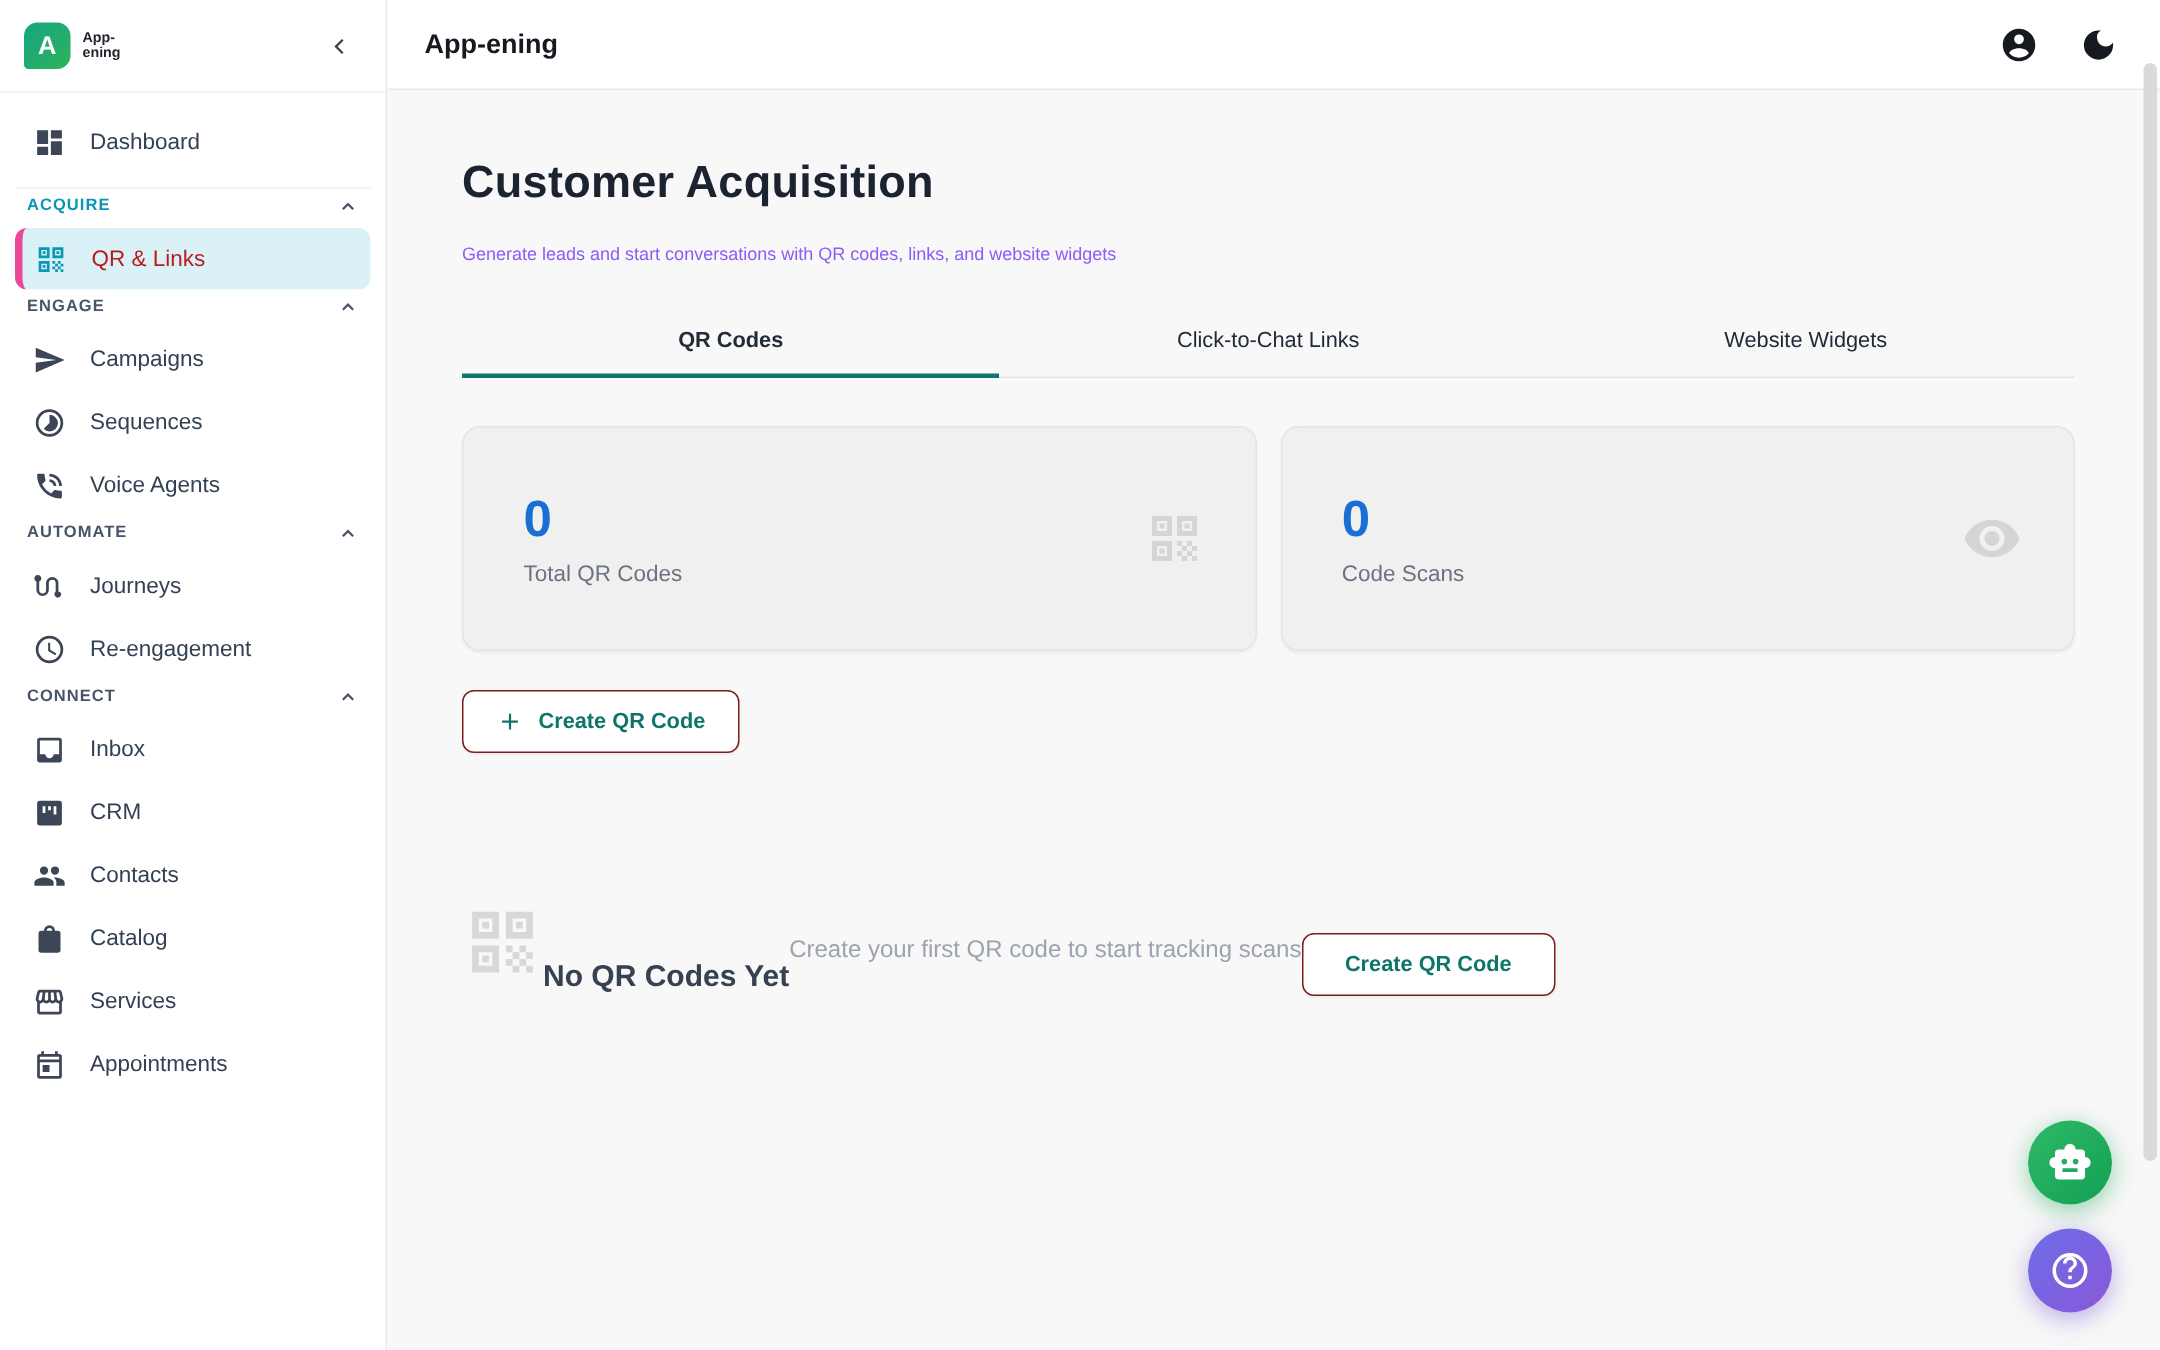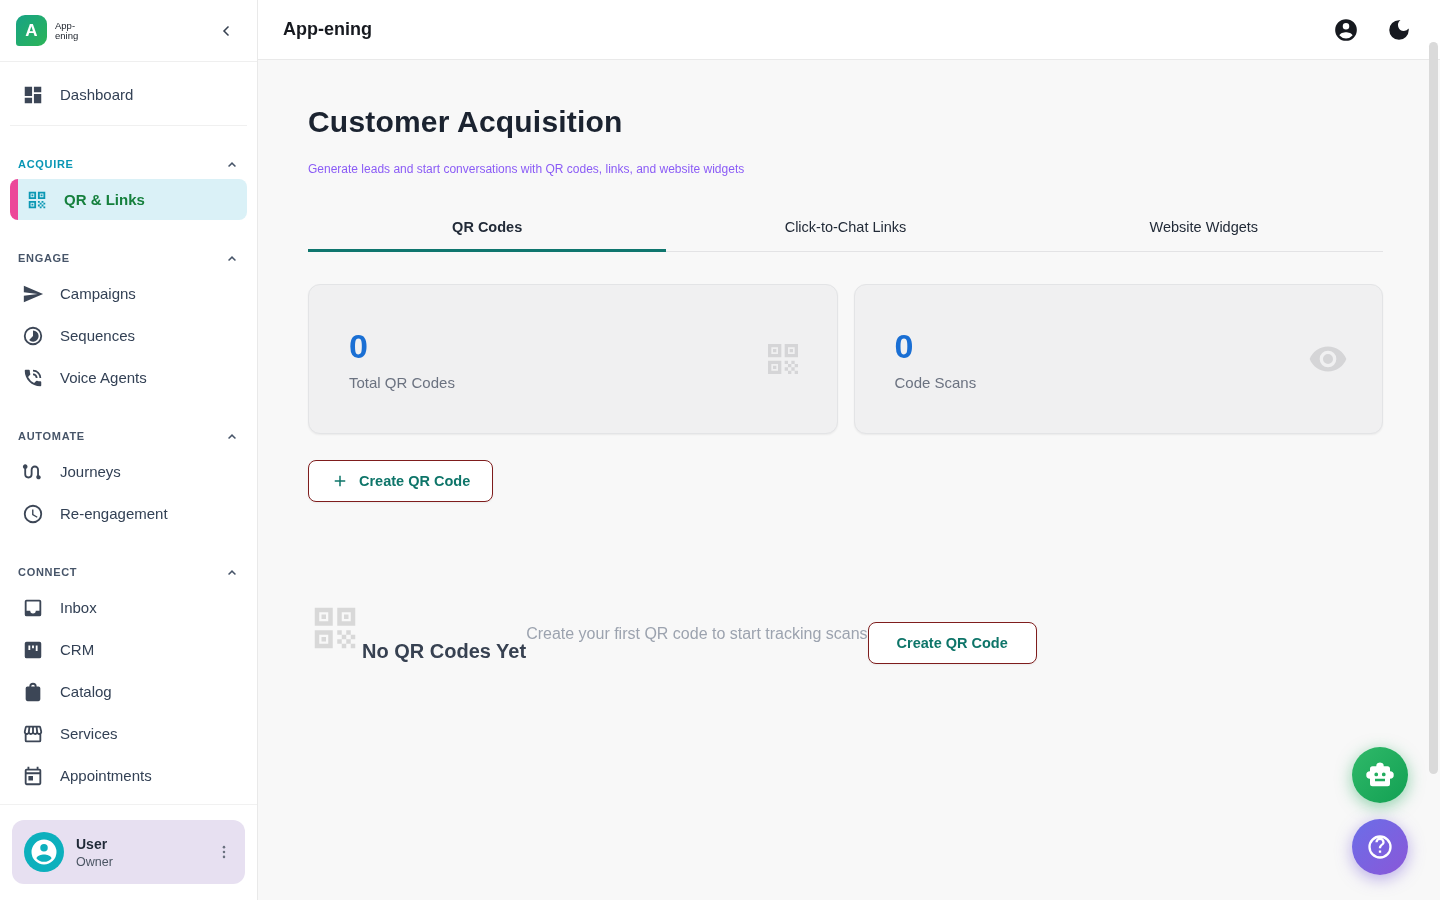--- a/index.html
+++ b/index.html
@@ -6,33 +6,33 @@
   html,body { width:1440px; height:900px; overflow:hidden; }
   body { font-family:"Liberation Sans", sans-serif; color:#1f2937; background:#f8f8f8; }
   svg { display:block; }
 
   .app { display:flex; width:1440px; height:900px; }
 
   
   .sidebar { width:258px; min-width:258px; background:#ffffff; border-right:1px solid #e9e9e9; display:flex; flex-direction:column; }
   .logo-row { height:62px; display:flex; align-items:center; padding:0 18px 0 16px; border-bottom:1px solid #efefef; }
   .logo-mark { width:31px; height:31px; border-radius:9px 9px 9px 3px; background:linear-gradient(135deg,#17a385,#2cb457); color:#fff; font-weight:bold; font-size:17px; display:flex; align-items:center; justify-content:center; }
-  .logo-text { margin-left:8px; font-size:9.5px; line-height:10px; font-weight:normal; color:#20262f; flex:1; }
+  .logo-text { margin-left:8px; font-size:9.5px; line-height:10px; font-weight:bold; color:#20262f; flex:1; }
   .collapse-btn { width:24px; height:24px; color:#374151; display:flex; align-items:center; justify-content:center; cursor:pointer; }
   .collapse-btn svg { width:18px; height:18px; fill:currentColor; }
 
   .nav { flex:1; overflow:hidden; padding:8px 10px 0 10px; }
   .dash-block { padding:4px 0 10px 0; border-bottom:1px solid #f0f0f0; }
   .nav-item { height:41px; display:flex; align-items:center; gap:16px; padding:0 10px 0 12px; border-radius:8px; color:#334155; font-size:15px; cursor:pointer; }
   .nav-icon { width:22px; height:22px; color:#3c4656; flex:none; }
   .nav-icon svg { width:22px; height:22px; fill:currentColor; }
-  .nav-item.selected { background:#daf1f7; color:#15803d; border-left:8px solid #ec4899; padding-left:8px;font-weight:bold; }
+  .nav-item.selected { background:#daf1f7; color:#b91c1c; border-left:5px solid #ec4899; padding-left:8px; }
   .nav-item.selected .nav-icon { color:#0b98b4; }
 
-  .section-head { display:flex; align-items:center; justify-content:space-between; margin-top:29px; padding:0 6px 6px 8px; }
+  .section-head { display:flex; align-items:center; justify-content:space-between; margin-top:2px; padding:0 6px 6px 8px; }
   .section-label { font-size:11px; font-weight:bold; letter-spacing:.7px; color:#475569; text-transform:uppercase; }
   .section-head.accent .section-label { color:#0996b4; }
   .chev { width:18px; height:18px; color:#475569; cursor:pointer; }
   .chev svg { width:18px; height:18px; fill:currentColor; }
   .nav-group .nav-item { margin-bottom:1px; }
 
   .sidebar-footer { border-top:1px solid #f1f1f1; background:#fff; padding:15px 12px 16px 12px; }
   .user-card { background:#e7e0f1; border-radius:12px; height:64px; display:flex; align-items:center; padding:0 8px 0 12px; }
   .avatar { width:40px; height:40px; border-radius:50%; background:#0cb0bd; color:#fff; display:flex; align-items:center; justify-content:center; flex:none; }
   .avatar svg { width:30px; height:30px; fill:#fff; }
@@ -224,20 +224,28 @@
           <span class="nav-icon">
               <svg viewBox="0 0 24 24">
                 <path fill-rule="evenodd" d="M5 3h14a2 2 0 0 1 2 2v14a2 2 0 0 1-2 2H5a2 2 0 0 1-2-2V5a2 2 0 0 1 2-2zm2 4v5h2V7H7zm4 0v3h2V7h-2zm4 0v6h2V7h-2z"></path>
               </svg>
             </span>
           <span class="nav-label">CRM</span>
         </div>
         <div class="nav-item">
           <span class="nav-icon">
               <svg viewBox="0 0 24 24">
+                <path d="M16 11a3 3 0 1 0 0-6 3 3 0 0 0 0 6zm-8 0a3 3 0 1 0 0-6 3 3 0 0 0 0 6zm0 2c-2.33 0-7 1.17-7 3.5V19h14v-2.5C15 14.17 10.33 13 8 13zm8 0c-.29 0-.62.02-.97.05 1.16.84 1.97 1.97 1.97 3.45V19h6v-2.5c0-2.33-4.67-3.5-7-3.5z"></path>
+              </svg>
+            </span>
+          <span class="nav-label">Contacts</span>
+        </div>
+        <div class="nav-item">
+          <span class="nav-icon">
+              <svg viewBox="0 0 24 24">
                 <path fill-rule="evenodd" d="M18 6h-2a4 4 0 1 0-8 0H6a2 2 0 0 0-2 2v12a2 2 0 0 0 2 2h12a2 2 0 0 0 2-2V8a2 2 0 0 0-2-2zm-6-2a2 2 0 0 1 2 2h-4a2 2 0 0 1 2-2z"></path>
               </svg>
             </span>
           <span class="nav-label">Catalog</span>
         </div>
         <div class="nav-item">
           <span class="nav-icon">
               <svg viewBox="0 0 24 24">
                 <path d="M21.9 8.89l-1.05-4.37A1.96 1.96 0 0 0 18.94 3H5.05c-.9 0-1.69.63-1.9 1.52L2.1 8.89c-.24 1.02-.02 2.06.62 2.88.08.11.19.19.28.29V19a2 2 0 0 0 2 2h14a2 2 0 0 0 2-2v-6.94c.09-.09.2-.18.28-.28.64-.82.87-1.87.62-2.89zm-2.99-3.9l1.05 4.37c.1.42.01.84-.25 1.17-.14.18-.44.47-.94.47-.61 0-1.14-.49-1.21-1.14L16.98 5l1.93-.01zM13 5h1.96l.54 4.52c.05.39-.07.78-.33 1.07-.22.26-.54.41-.95.41-.67 0-1.22-.59-1.22-1.31V5zM8.49 9.52L9.04 5H11v4.69c0 .72-.55 1.31-1.29 1.31-.34 0-.65-.15-.89-.41-.25-.29-.37-.68-.33-1.07zm-4.45-.16L5.05 5h1.97l-.58 4.86c-.08.65-.6 1.14-1.21 1.14-.49 0-.8-.29-.93-.47a1.34 1.34 0 0 1-.26-1.17zM5 19v-6.03c.08.01.15.03.23.03.87 0 1.66-.36 2.24-.95.6.6 1.4.95 2.31.95.87 0 1.65-.36 2.23-.93.59.57 1.39.93 2.29.93.84 0 1.64-.35 2.24-.95.58.59 1.37.95 2.24.95.08 0 .15-.02.23-.03V19H5z"></path>
               </svg>
@@ -248,40 +256,20 @@
           <span class="nav-icon">
               <svg viewBox="0 0 24 24">
                 <path d="M19 4h-1V2h-2v2H8V2H6v2H5a2 2 0 0 0-2 2v14a2 2 0 0 0 2 2h14a2 2 0 0 0 2-2V6a2 2 0 0 0-2-2zm0 16H5V10h14v10zM5 8V6h14v2H5zm2 4h5v5H7z"></path>
               </svg>
             </span>
           <span class="nav-label">Appointments</span>
         </div>
       </div>
     </nav>
 
-    <div class="sidebar-footer">
-      <div class="user-card">
-        <div class="avatar">
-          <svg viewBox="0 0 24 24">
-              <path d="M12 2a10 10 0 1 0 0 20 10 10 0 0 0 0-20zm0 3.5a3 3 0 1 1 0 6 3 3 0 0 1 0-6zm0 14.3a8 8 0 0 1-6-2.7c.03-2 4-3.1 6-3.1s5.97 1.1 6 3.1a8 8 0 0 1-6 2.7z"></path>
-            </svg>
-        </div>
-        <div class="user-meta">
-          <div class="user-name">User</div>
-          <div class="user-role">Owner</div>
-        </div>
-        <div class="kebab">
-          <svg viewBox="0 0 24 24">
-              <circle cx="12" cy="5.5" r="1.7"></circle>
-              <circle cx="12" cy="12" r="1.7"></circle>
-              <circle cx="12" cy="18.5" r="1.7"></circle>
-            </svg>
-        </div>
-      </div>
-    </div>
   </aside>
 
   <div class="main">
     <header class="topbar">
       <div class="topbar-title">App-ening</div>
       <div class="topbar-icon">
         <svg viewBox="0 0 24 24">
             <path d="M12 2a10 10 0 1 0 0 20 10 10 0 0 0 0-20zm0 3.5a3 3 0 1 1 0 6 3 3 0 0 1 0-6zm0 14.3a8 8 0 0 1-6-2.7c.03-2 4-3.1 6-3.1s5.97 1.1 6 3.1a8 8 0 0 1-6 2.7z"></path>
           </svg>
       </div>

